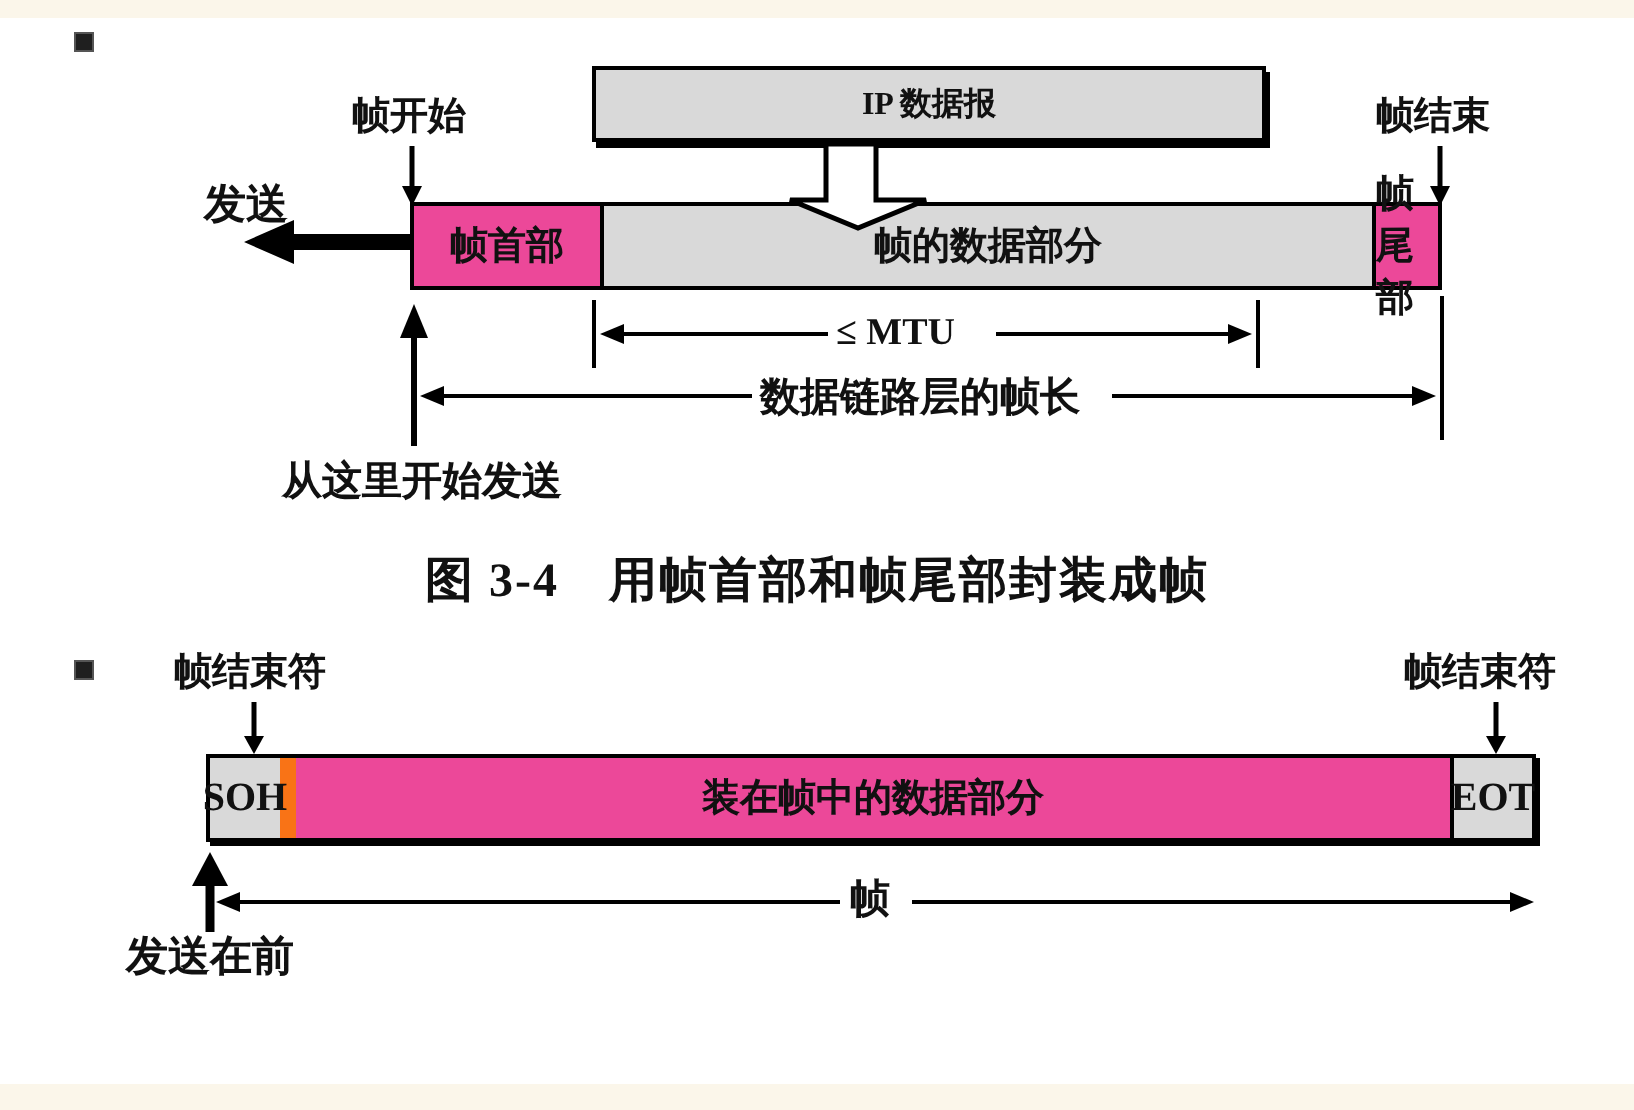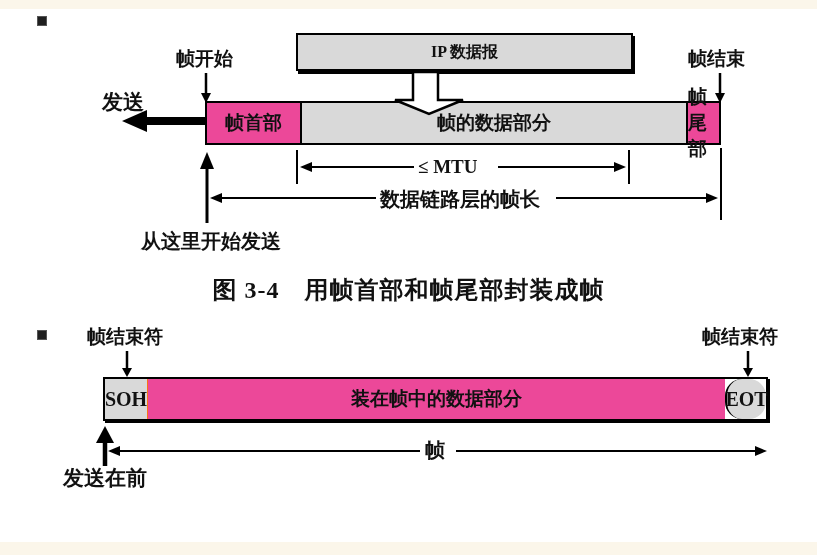--- a/index.html
+++ b/index.html
@@ -61,27 +61,27 @@
   <div class="lbl f20" style="left:141px;top:230px;">从这里开始发送</div>
 
   <div class="caption" style="top:274px;">图 3-4　用帧首部和帧尾部封装成帧</div>
 
   <div class="bullet" style="left:38px;top:331px;"></div>
 
   <div class="lbl f19" style="left:87px;top:327px;">帧结束符</div>
   <div class="lbl f19" style="left:702px;top:327px;">帧结束符</div>
 
   <div class="row" style="left:103px;top:377px;width:665px;height:44px;box-shadow:2px 2px 0 #000;">
-    <div class="cell gray" style="width:43px;border-right:1px solid #f97316;font-size:20px;text-align:center;">
+    <div class="cell gray" style="width:43px;border-right:8px solid #f97316;font-size:20px;text-align:center;">
       <span>SOH</span>
     </div>
     <div class="cell white" style="flex:1;">
       <span>装在帧中的数据部分</span>
     </div>
-    <div class="cell gray" style="width:41px;border-left:2px solid #000;font-size:20px;border-radius:17px;">
+    <div class="cell gray" style="width:41px;border-left:2px solid #000;font-size:20px;">
       <span>EOT</span>
     </div>
   </div>
 
   <div class="lbl f20 zt" style="left:425px;top:439px;">帧</div>
   <div class="lbl f21" style="left:63px;top:467px;">发送在前</div>
 
 
   <svg class="overlay" width="817" height="555" viewBox="0 0 817 555">
 

